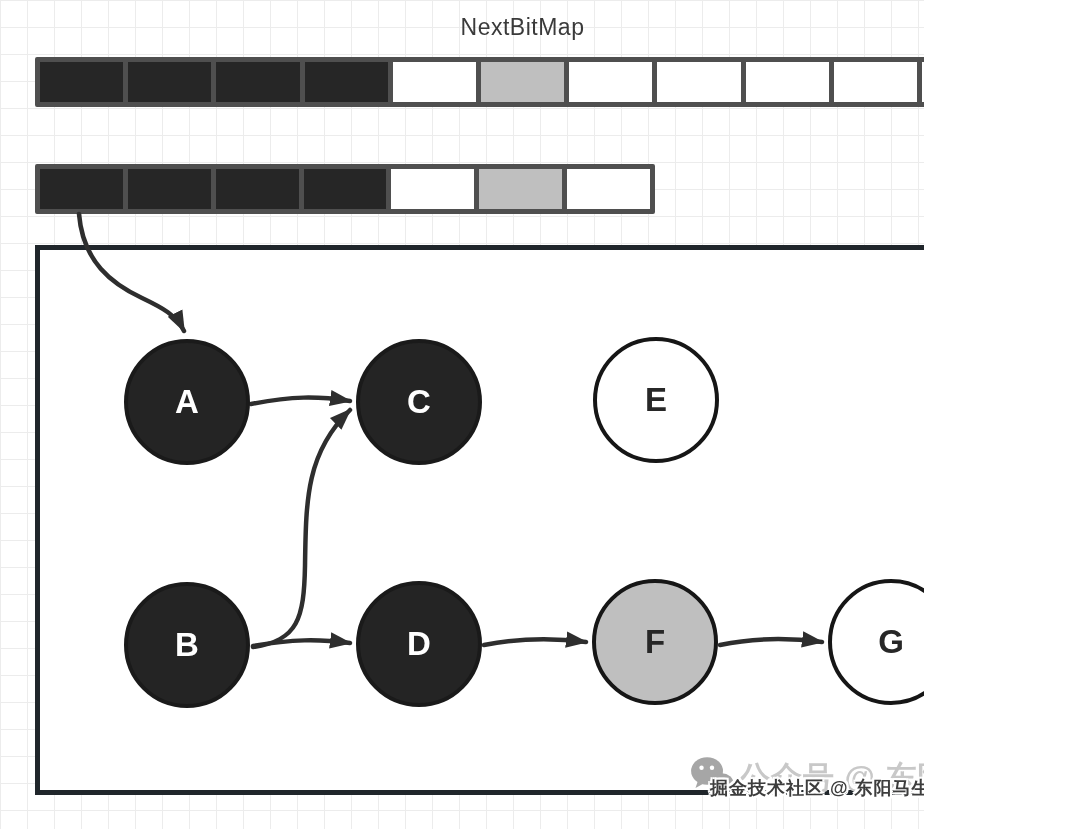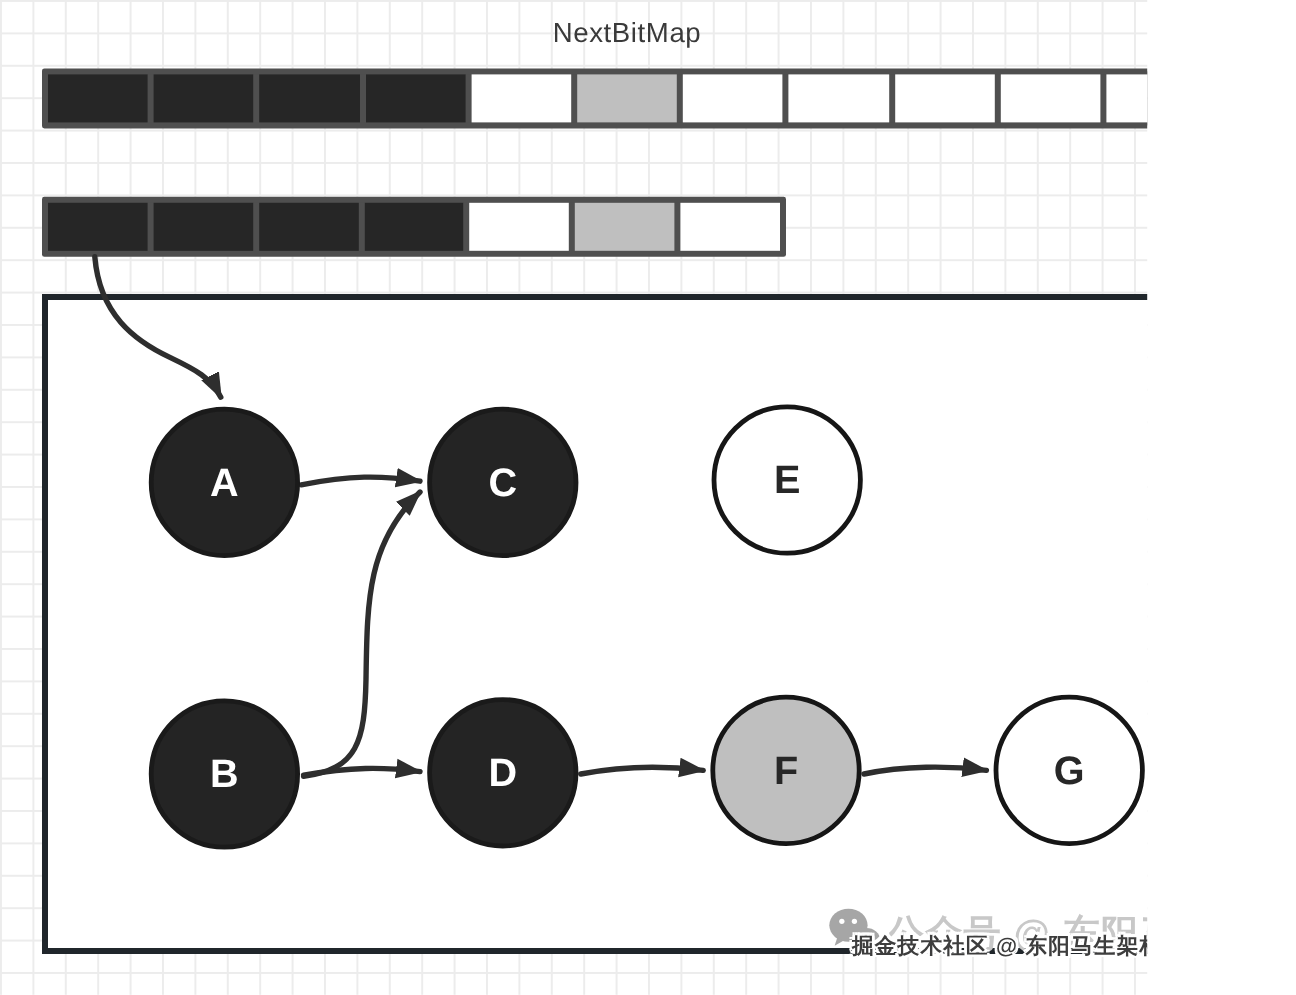--- a/index.html
+++ b/index.html
@@ -4,21 +4,20 @@
 <style>
   html,body{margin:0;padding:0;}
   body{font-family:"Liberation Sans",sans-serif;}
   .stage{
     position:relative;width:924px;height:829px;overflow:hidden;
     background-color:#ffffff;
     background-image:
       linear-gradient(to right,#ececec 1.5px,transparent 1.5px),
       linear-gradient(to bottom,#ececec 1.5px,transparent 1.5px);
     background-size:27px 27px;
-    padding-left:32px;
   }
   .bar-label{
     position:absolute;text-align:center;color:#3a3a3a;
     font-size:23px;font-weight:500;letter-spacing:0.5px;
   }
   .bar-label.next{left:35px;top:14px;width:975px;}
   .bar-label.pre{left:35px;top:122px;width:620px;}
   .bar{
     position:absolute;display:flex;gap:5px;
     background:#4f4f4f;border:5px solid #4f4f4f;border-radius:2px;

